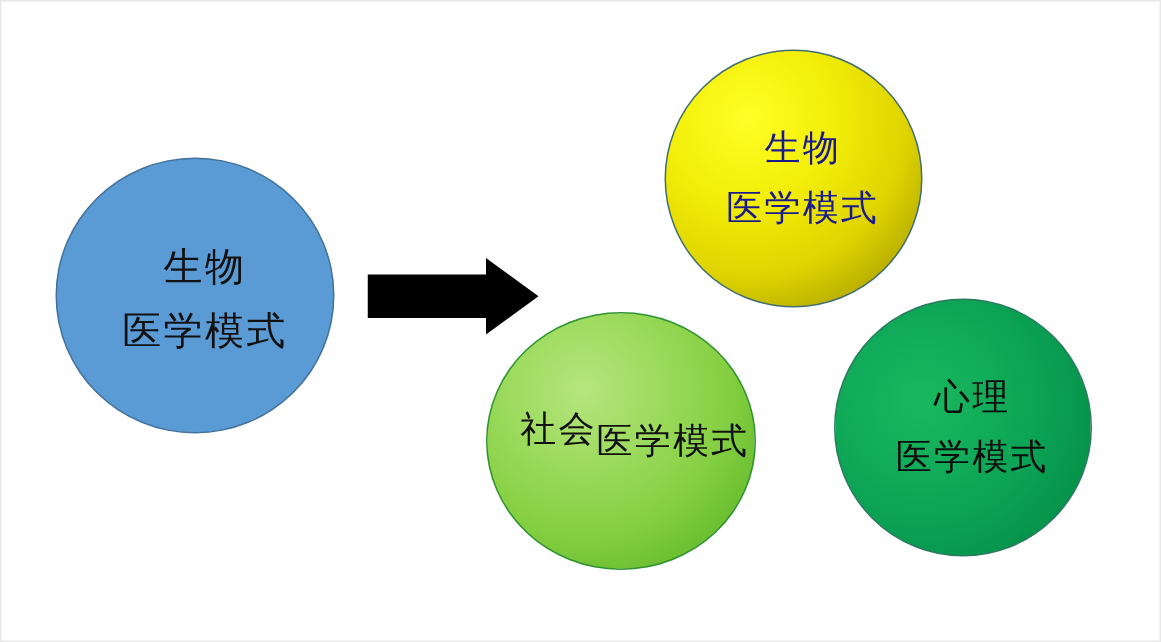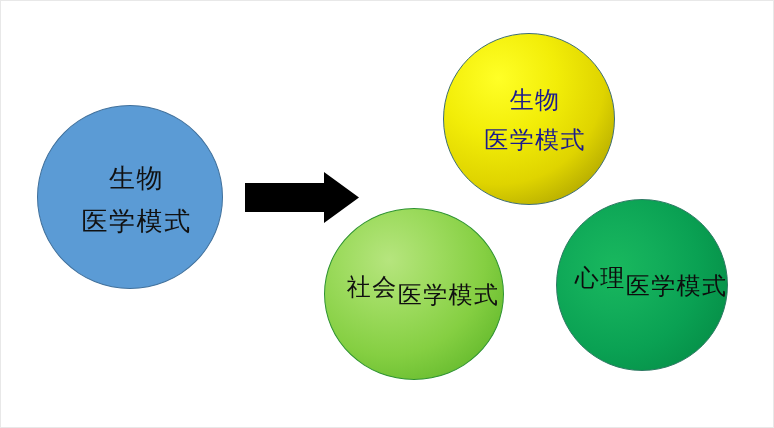--- a/index.html
+++ b/index.html
@@ -114,20 +114,21 @@
     height: 172px;
     background: radial-gradient(circle at 34% 40%, #19b85e 0%, #12ad5a 28%, #0aa153 55%, #069149 80%, #05804a 100%);
     border: 1px solid #2c7a62;
   }
   #circle-psych .txt {
     position: absolute;
     left: 50%;
     top: 50%;
     transform: translate(-44%, -48%);
     display: flex;
+    flex-direction: column;
     align-items: center;
     color: #0d0d0d;
   }
   #circle-psych .line-1 { font-size: 24px; margin-bottom: 15px; }
   #circle-psych .line-2 { font-size: 24px; }
 
   
   #arrow {
     position: absolute;
     left: 245px;

